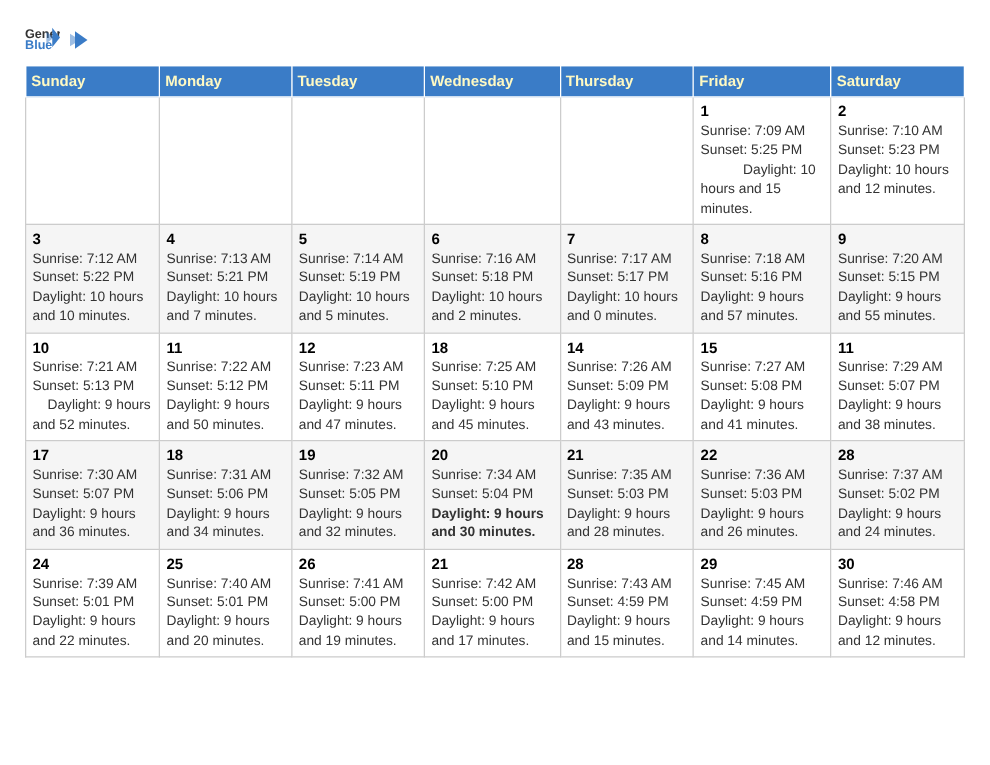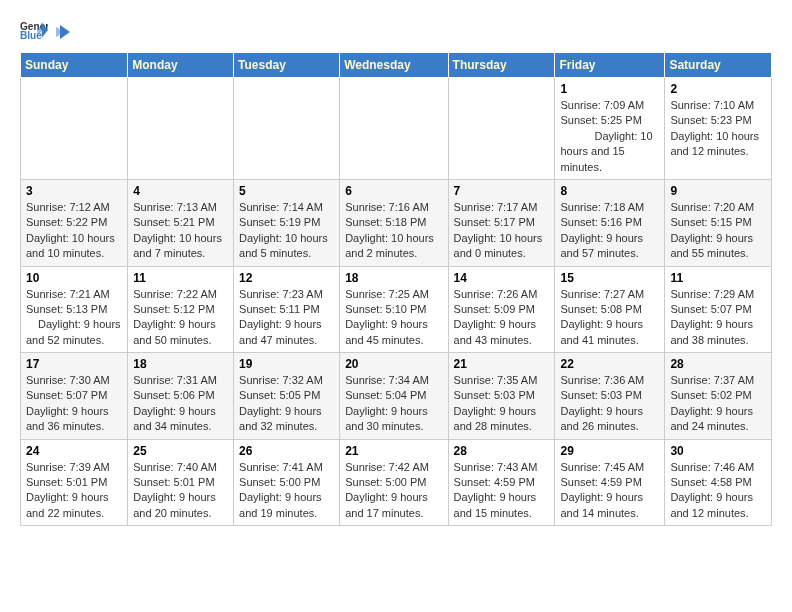--- a/index.html
+++ b/index.html
@@ -209,21 +209,21 @@
           <td>
             <span class="day-number">18</span>
             <div class="day-info">Sunrise: 7:31 AM<br>Sunset: 5:06 PM<br><span style="font-weight:normal;">Daylight: 9 hours and 34 minutes.</span></div>
           </td>
           <td>
             <span class="day-number">19</span>
             <div class="day-info">Sunrise: 7:32 AM<br>Sunset: 5:05 PM<br><span style="font-weight:normal;">Daylight: 9 hours and 32 minutes.</span></div>
           </td>
           <td>
             <span class="day-number">20</span>
-            <div class="day-info">Sunrise: 7:34 AM<br>Sunset: 5:04 PM<br><span style="font-weight:normal;">Daylight: 9 hours and 30 minutes.</span></div>
+            <div class="day-info">Sunrise: 7:34 AM<br>Sunset: 5:04 PM<br><span style="font-weight:bold;">Daylight: 9 hours and 30 minutes.</span></div>
           </td>
           <td>
             <span class="day-number">21</span>
             <div class="day-info">Sunrise: 7:35 AM<br>Sunset: 5:03 PM<br><span style="font-weight:normal;">Daylight: 9 hours and 28 minutes.</span></div>
           </td>
           <td>
             <span class="day-number">22</span>
             <div class="day-info">Sunrise: 7:36 AM<br>Sunset: 5:03 PM<br><span style="font-weight:normal;">Daylight: 9 hours and 26 minutes.</span></div>
           </td>
           <td>

